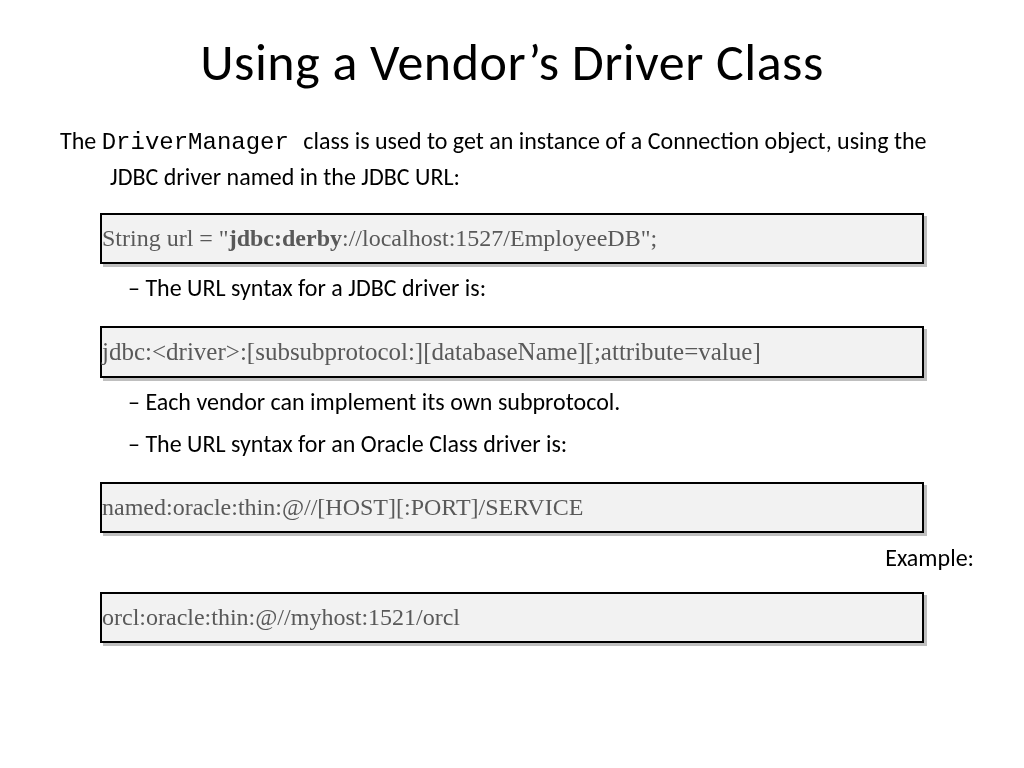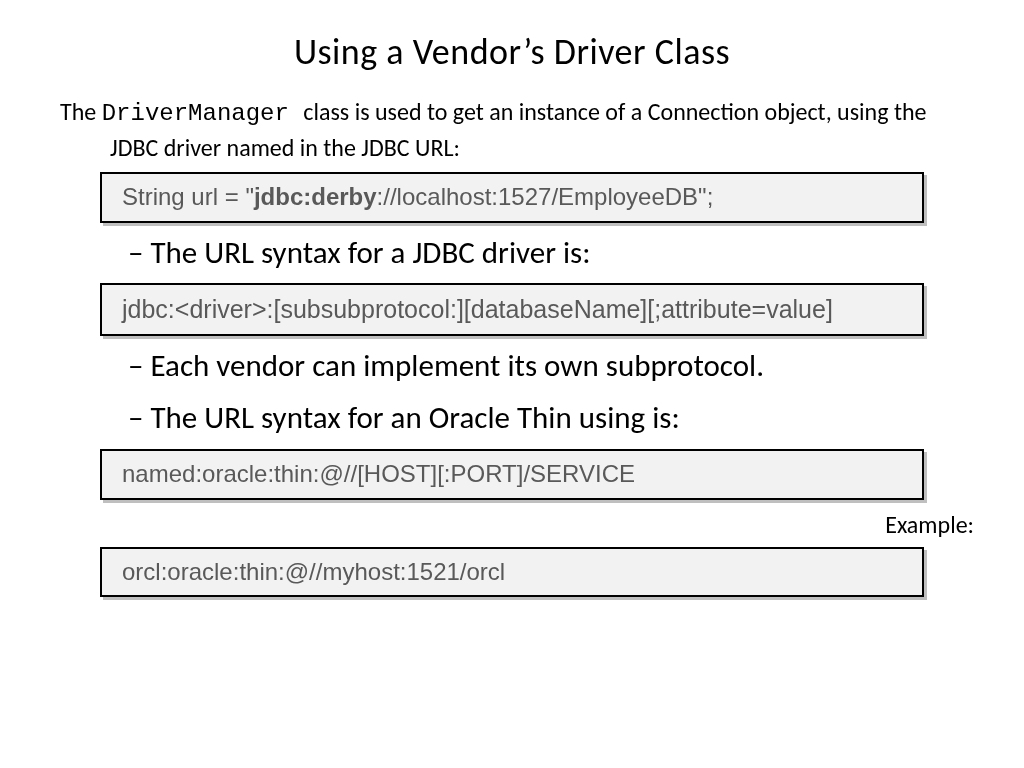--- a/index.html
+++ b/index.html
@@ -5,58 +5,58 @@
     * { margin: 0; padding: 0; box-sizing: border-box; }
     body {
       width: 1024px;
       height: 768px;
       background: #ffffff;
       font-family: Calibri, Arial, sans-serif;
       color: #000000;
       padding: 30px 50px;
     }
     .title {
-      font-size: 36px;
+      font-size: 52px;
       font-weight: 400;
       text-align: center;
-      margin-bottom: 21px;
+      margin-bottom: 30px;
       letter-spacing: 0.5px;
     }
     .body-text {
       font-size: 24px;
       line-height: 1.4;
       margin-left: 10px;
       padding-left: 50px;
       text-indent: -50px;
       margin-bottom: 0;
     }
     .mono {
       font-family: "Courier New", Courier, monospace;
     }
     .code-box {
       border: 2px solid #000000;
       background: #f2f2f2;
-      padding: 6px 20px;
-      margin: 8px 50px 4px 50px;
-      font-family: Liberation Sans, sans-serif;
+      padding: 6px 0;
+      margin: 20px 50px 4px 50px;
+      font-family: Liberation Serif, serif;
       font-size: 24px;
       line-height: 1.45;
       color: #595959;
       box-shadow: 3px 3px 0 rgba(0,0,0,0.25);
     }
     .code-box.small {
       font-size: 25px;
     }
     .code-box.tight {
       margin-left: 50px;
       margin-right: 50px;
     }
     .bold { font-weight: bold; }
     .dash-item {
-      font-size: 31px;
+      font-size: 24px;
       margin-left: 106px;
       text-indent: -28px;
       line-height: 1.5;
       margin-top: 6px;
       margin-bottom: 4px;
     }
     .dash-item::before {
       content: "– ";
     }
     .example-label {
@@ -79,19 +79,19 @@
 <div class="code-box">
   <div><span>String url = "</span><span class="bold">jdbc:derby</span><span>://localhost:1527/EmployeeDB";</span></div>
 </div>
 
 <p class="dash-item">The URL syntax for a JDBC driver is:</p>
 
 <div class="code-box small tight">jdbc:&lt;driver&gt;:[subsubprotocol:][databaseName][;attribute=value]</div>
 
 <p class="dash-item">Each vendor can implement its own subprotocol.</p>
 
-<p class="dash-item">The URL syntax for an Oracle Thin using is:</p>
+<p class="dash-item">The URL syntax for an Oracle Class driver is:</p>
 
 <div class="code-box tight">named:oracle:thin:@//[HOST][:PORT]/SERVICE</div>
 
 <p class="example-label">Example:</p>
 
 <div class="code-box tight">orcl:oracle:thin:@//myhost:1521/orcl</div>
 
 </body></html>

